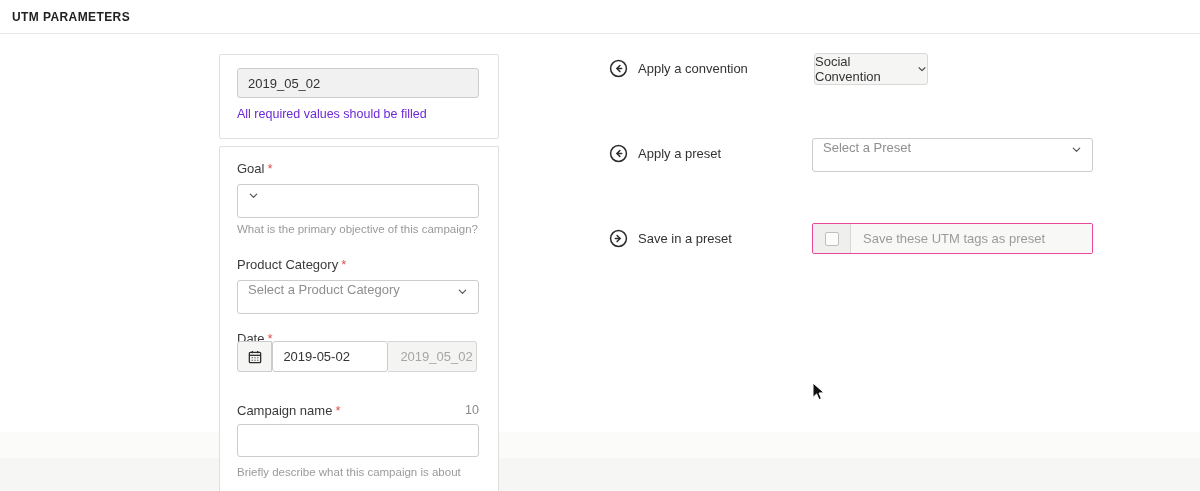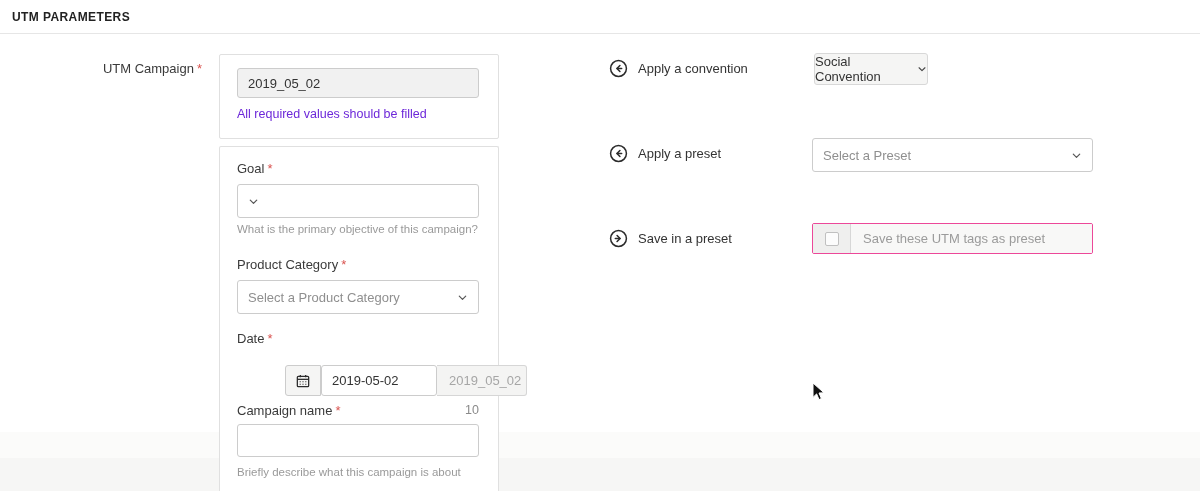--- a/index.html
+++ b/index.html
@@ -39,27 +39,27 @@
   input[type="text"] {
     font-family:"Liberation Sans","DejaVu Sans",sans-serif;
     font-size:13px; color:#333; border:1px solid #cccccc; border-radius:3px;
     padding:0 10px; outline:none;
   }
   .utm-input { position:absolute; left:17px; top:13px; width:242px; height:30px; background:#f1f1f1; }
   .error-text { position:absolute; left:17px; top:52px; font-size:12.5px; color:#6d28d9; }
 
   .select-box {
     position:absolute; height:31px; background:#fff; border:1px solid #cccccc; border-radius:3px;
-    display:flex; align-items:center; padding:16px 10px; cursor:pointer;
+    display:flex; align-items:flex-end; padding:16px 10px; cursor:pointer;
   }
   .select-box .ph { font-size:13px; color:#8f8f8f; flex:1 1 auto; white-space:nowrap; overflow:hidden; }
   .chev { flex:0 0 auto; display:block; }
 
   
-  .date-row { position:absolute; left:17px; top:218px; width:260px; height:31px; display:flex;margin-left:48px; }
+  .date-row { position:absolute; left:17px; top:194px; width:240px; height:31px; display:flex; }
   .date-cal {
     width:36px; height:31px; background:#f5f5f4; border:1px solid #cccccc;
     border-radius:3px 0 0 3px; display:flex; align-items:center; justify-content:center; cursor:pointer;
   }
   .date-input {
     width:116px; height:31px; border:1px solid #cccccc; border-left:none; border-radius:0;
     background:#fff; font-size:13.5px; color:#333;
   }
   .date-formatted {
     width:90px; height:31px; background:#f4f4f3; border:1px solid #d6d6d6; border-left:none;
@@ -107,23 +107,20 @@
 <body>
 
 <div class="stage">
 
   <div class="bottom-band"></div>
   <div class="bottom-band2"></div>
 
   <div class="page-title">UTM PARAMETERS</div>
   <div class="header-divider"></div>
 
-  <div class="outer-label">
-    <span>UTM Campaign</span><span class="req">*</span>
-  </div>
 
   <div class="card card1">
     <input type="text" class="utm-input" value="2019_05_02" style="">
     <div class="error-text">All required values should be filled</div>
   </div>
 
   <div class="card card2">
 
     <div class="field-label" style="left:17px; top:14px;">
       <span>Goal</span><span class="req">*</span>

